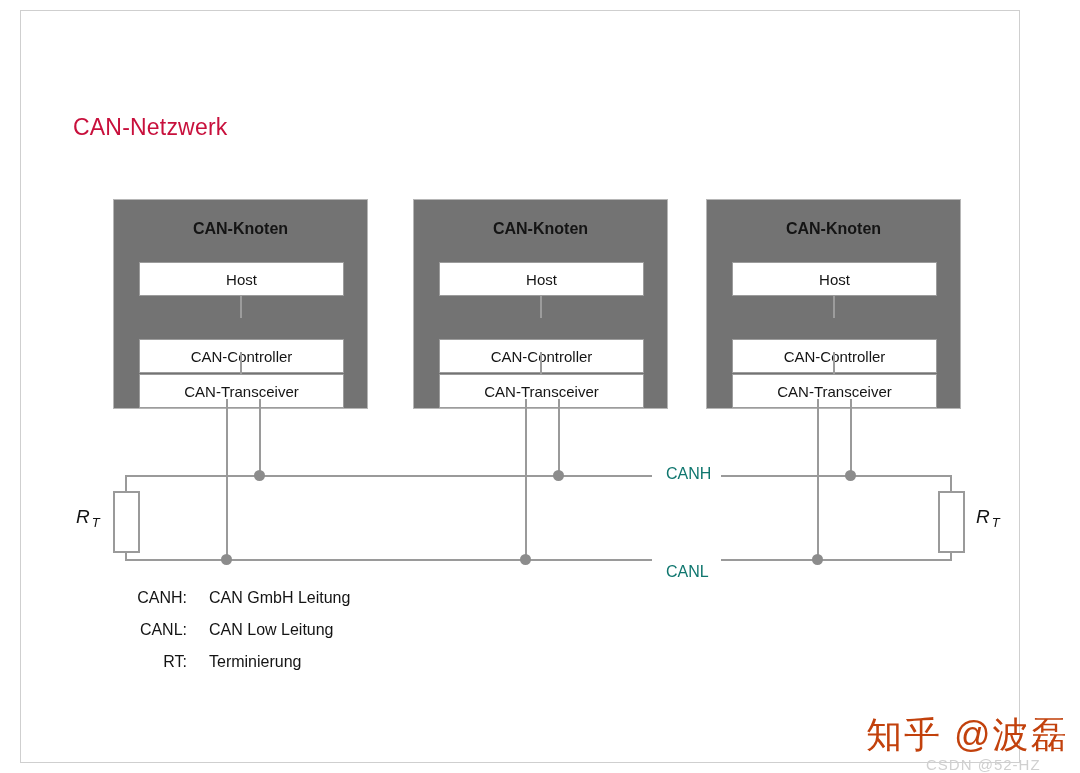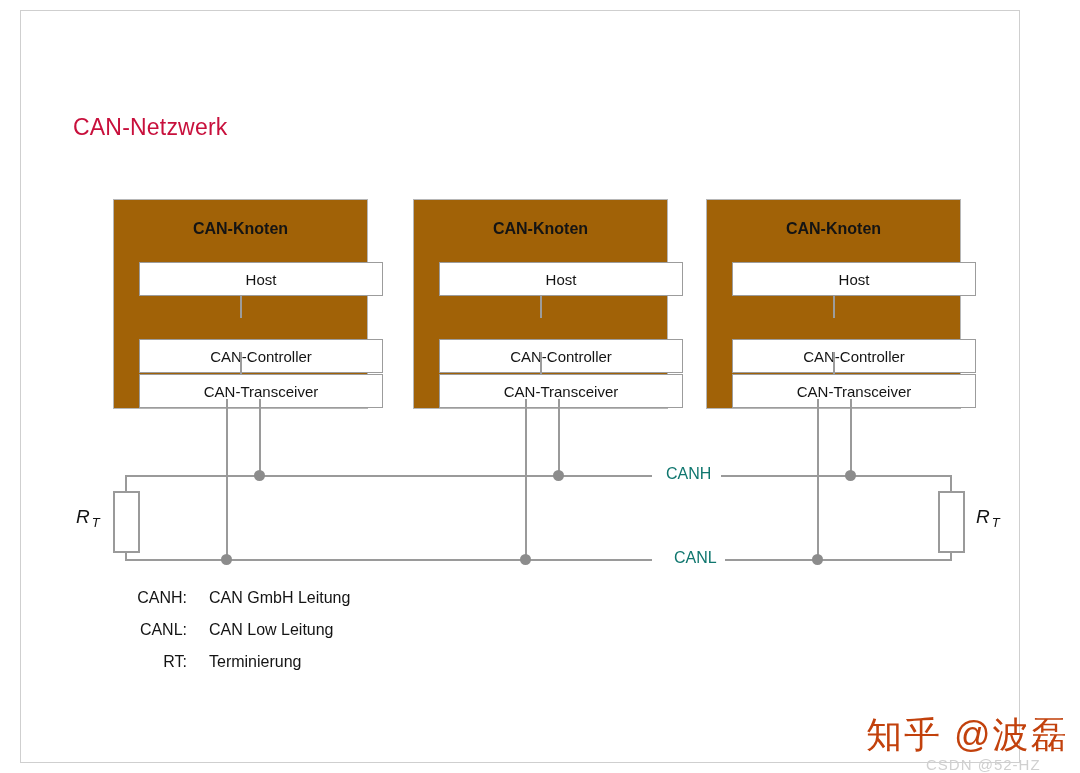--- a/index.html
+++ b/index.html
@@ -54,40 +54,40 @@
     position: absolute;
     left: 0;
     top: 0;
     width: 1000px;
     height: 753px;
   }
 
   
   .node {
     position: absolute;
-    background: #a16207;
+    background: #737373;
     border: 1px solid #b6b6b6;
     box-sizing: border-box;
     width: 255px;
     height: 210px;
   }
   .node-title {
     position: absolute;
     left: 0;
     top: 20px;
     width: 100%;
     text-align: center;
     font-size: 16px;
     font-weight: bold;
     color: #141414;
   }
   .node-box {
     position: absolute;
     left: 25px;
-    width: 244px;
+    width: 205px;
     height: 34px;
     background: #ffffff;
     border: 1px solid #9c9c9c;
     box-sizing: border-box;
     font-size: 15px;
     color: #141414;
     display: flex;
     align-items: center;
     justify-content: center;
   }
@@ -253,21 +253,21 @@
     </div>
     <div class="wire-v" style="left:796px; top:388px; height:160px;"></div>
     <div class="wire-v" style="left:829px; top:388px; height:76px;"></div>
 
     <div class="wire-h" style="left:104px; top:464px; width:527px;"></div>
     <div class="wire-h" style="left:700px; top:464px; width:231px;"></div>
     <div class="bus-label" style="left:637px; top:454px;">CANH</div>
 
     <div class="wire-h" style="left:104px; top:548px; width:527px;"></div>
     <div class="wire-h" style="left:700px; top:548px; width:231px;"></div>
-    <div class="bus-label" style="left:637px; top:538px;margin-left:8px;">CANL</div>
+    <div class="bus-label" style="left:637px; top:552px;">CANL</div>
 
     <div class="wire-v" style="left:104px; top:464px; height:86px;"></div>
     <div class="resistor" style="left:92px; top:480px;"></div>
     <div class="rt-label" style="left:55px; top:495px;">
       <span>R</span><sub>T</sub>
     </div>
 
     <div class="wire-v" style="left:929px; top:464px; height:86px;"></div>
     <div class="resistor" style="left:917px; top:480px;"></div>
     <div class="rt-label" style="left:955px; top:495px;">

